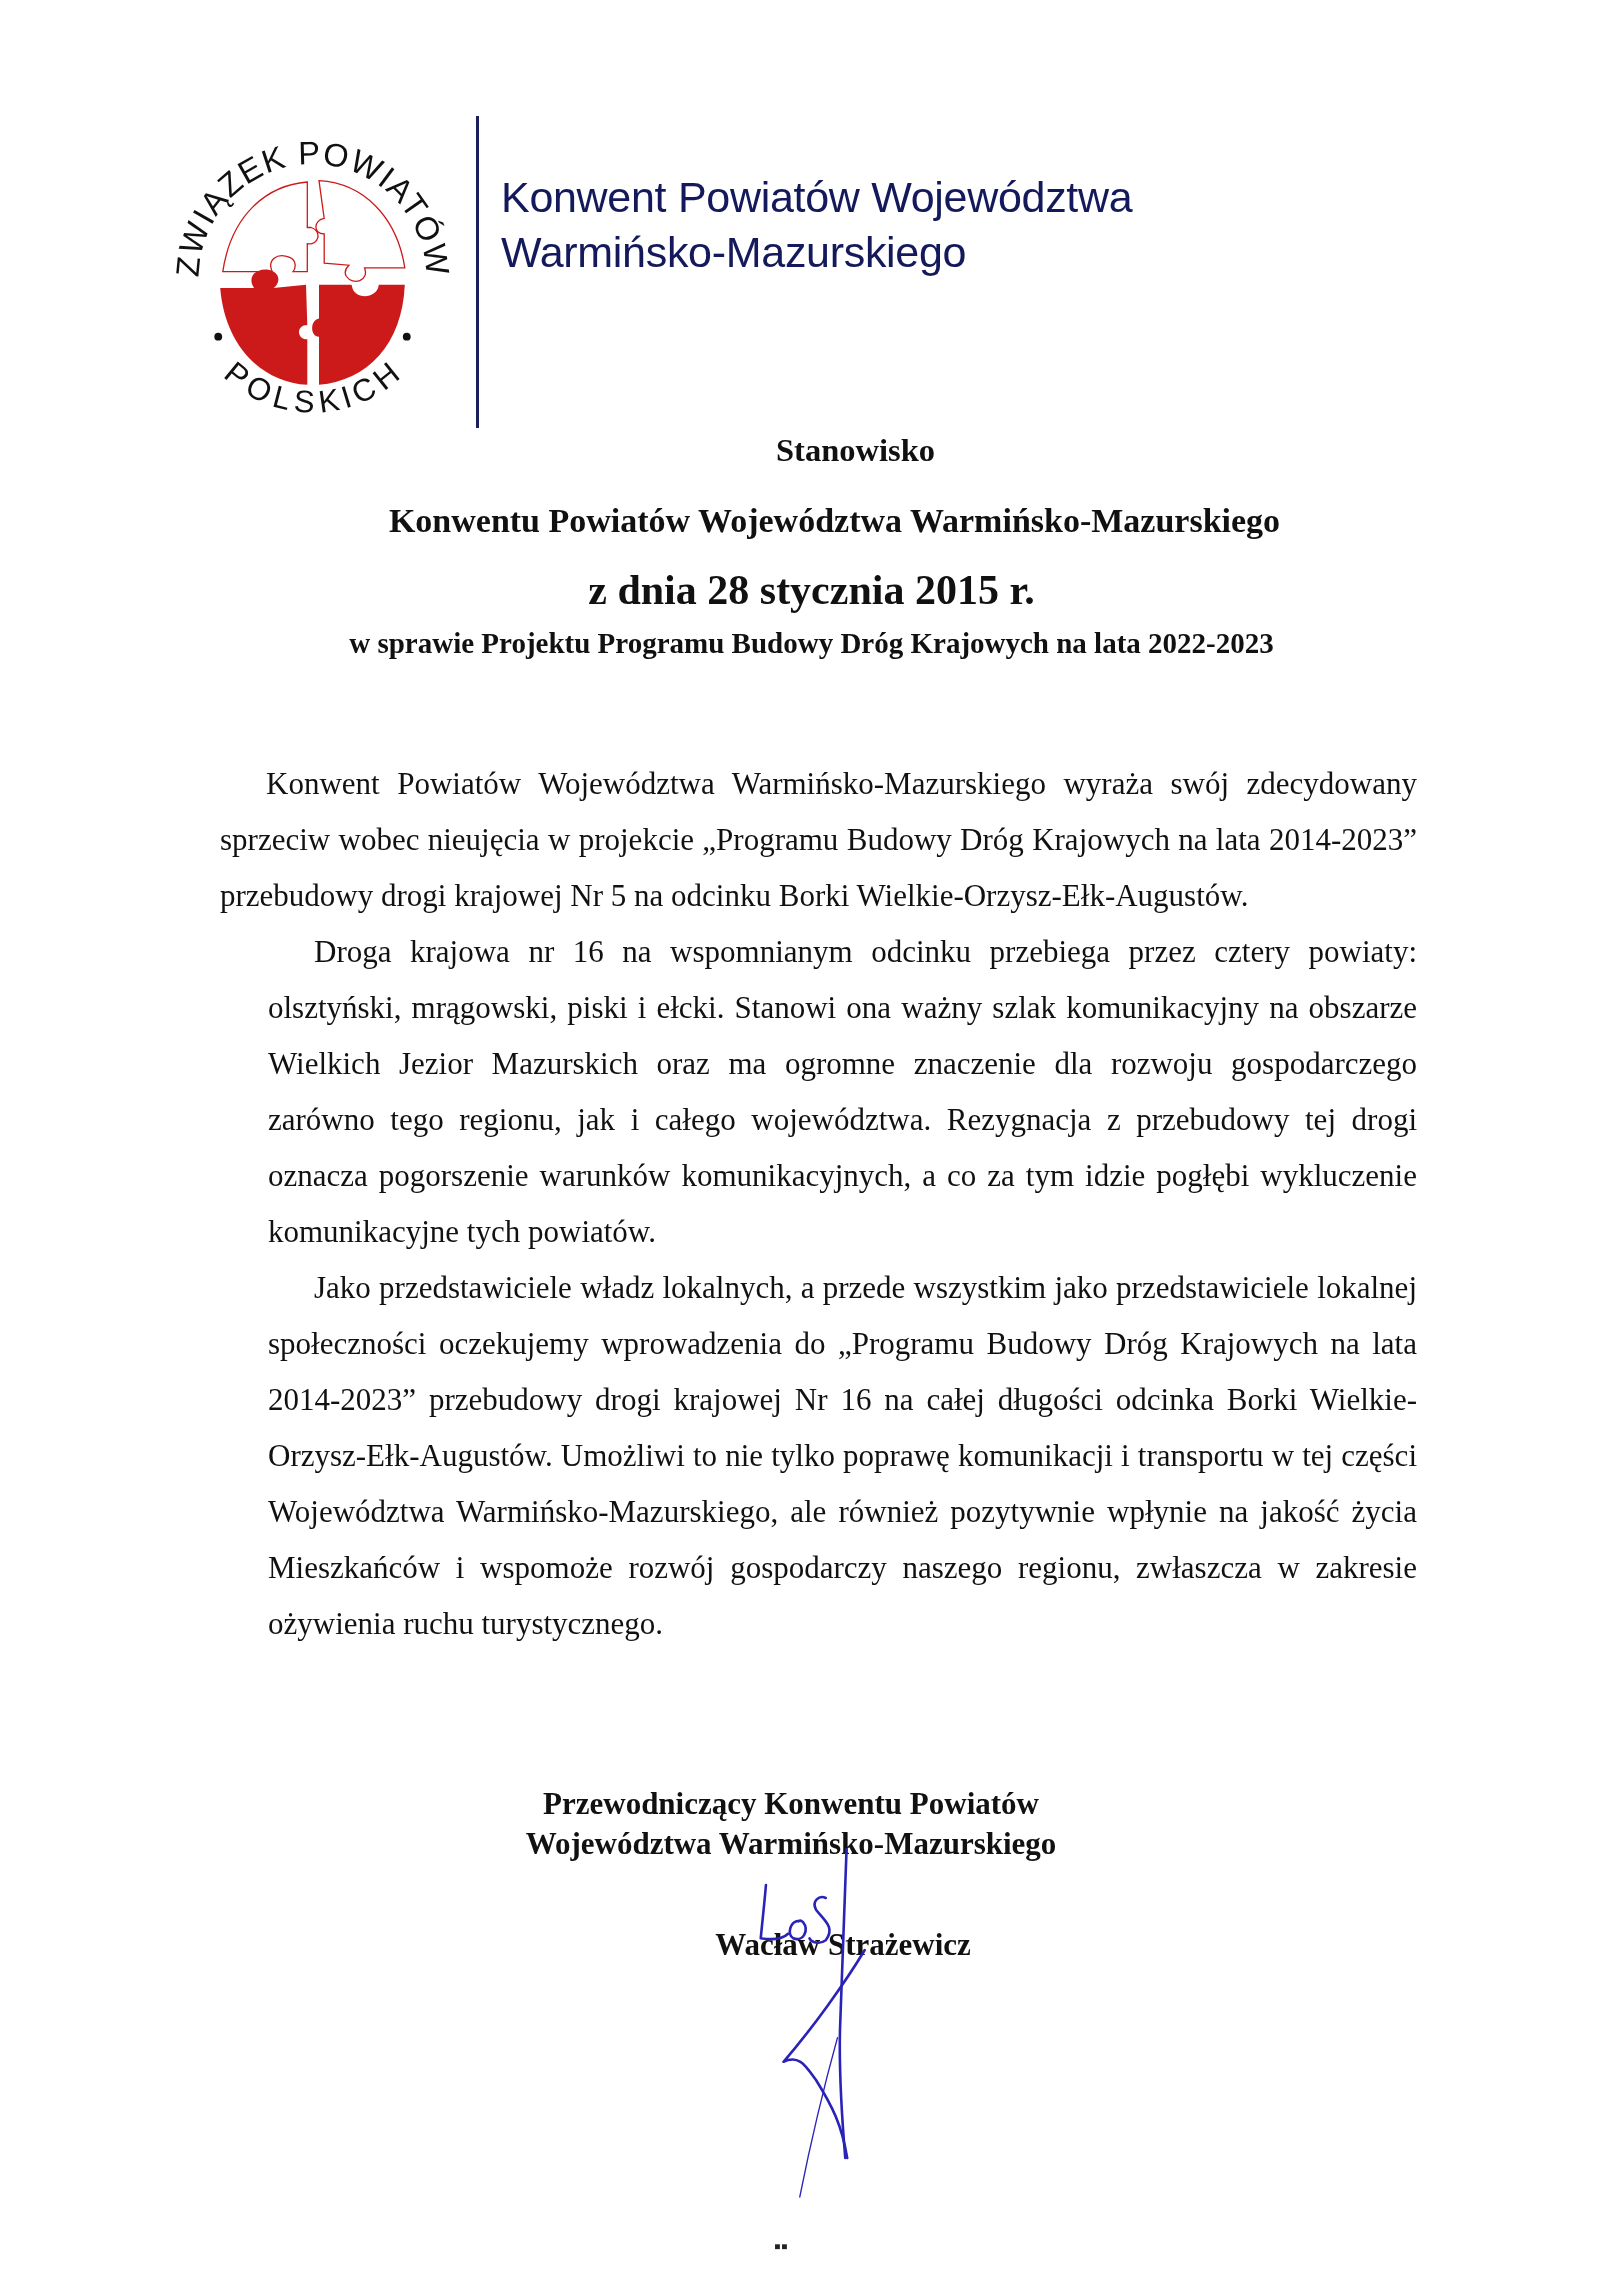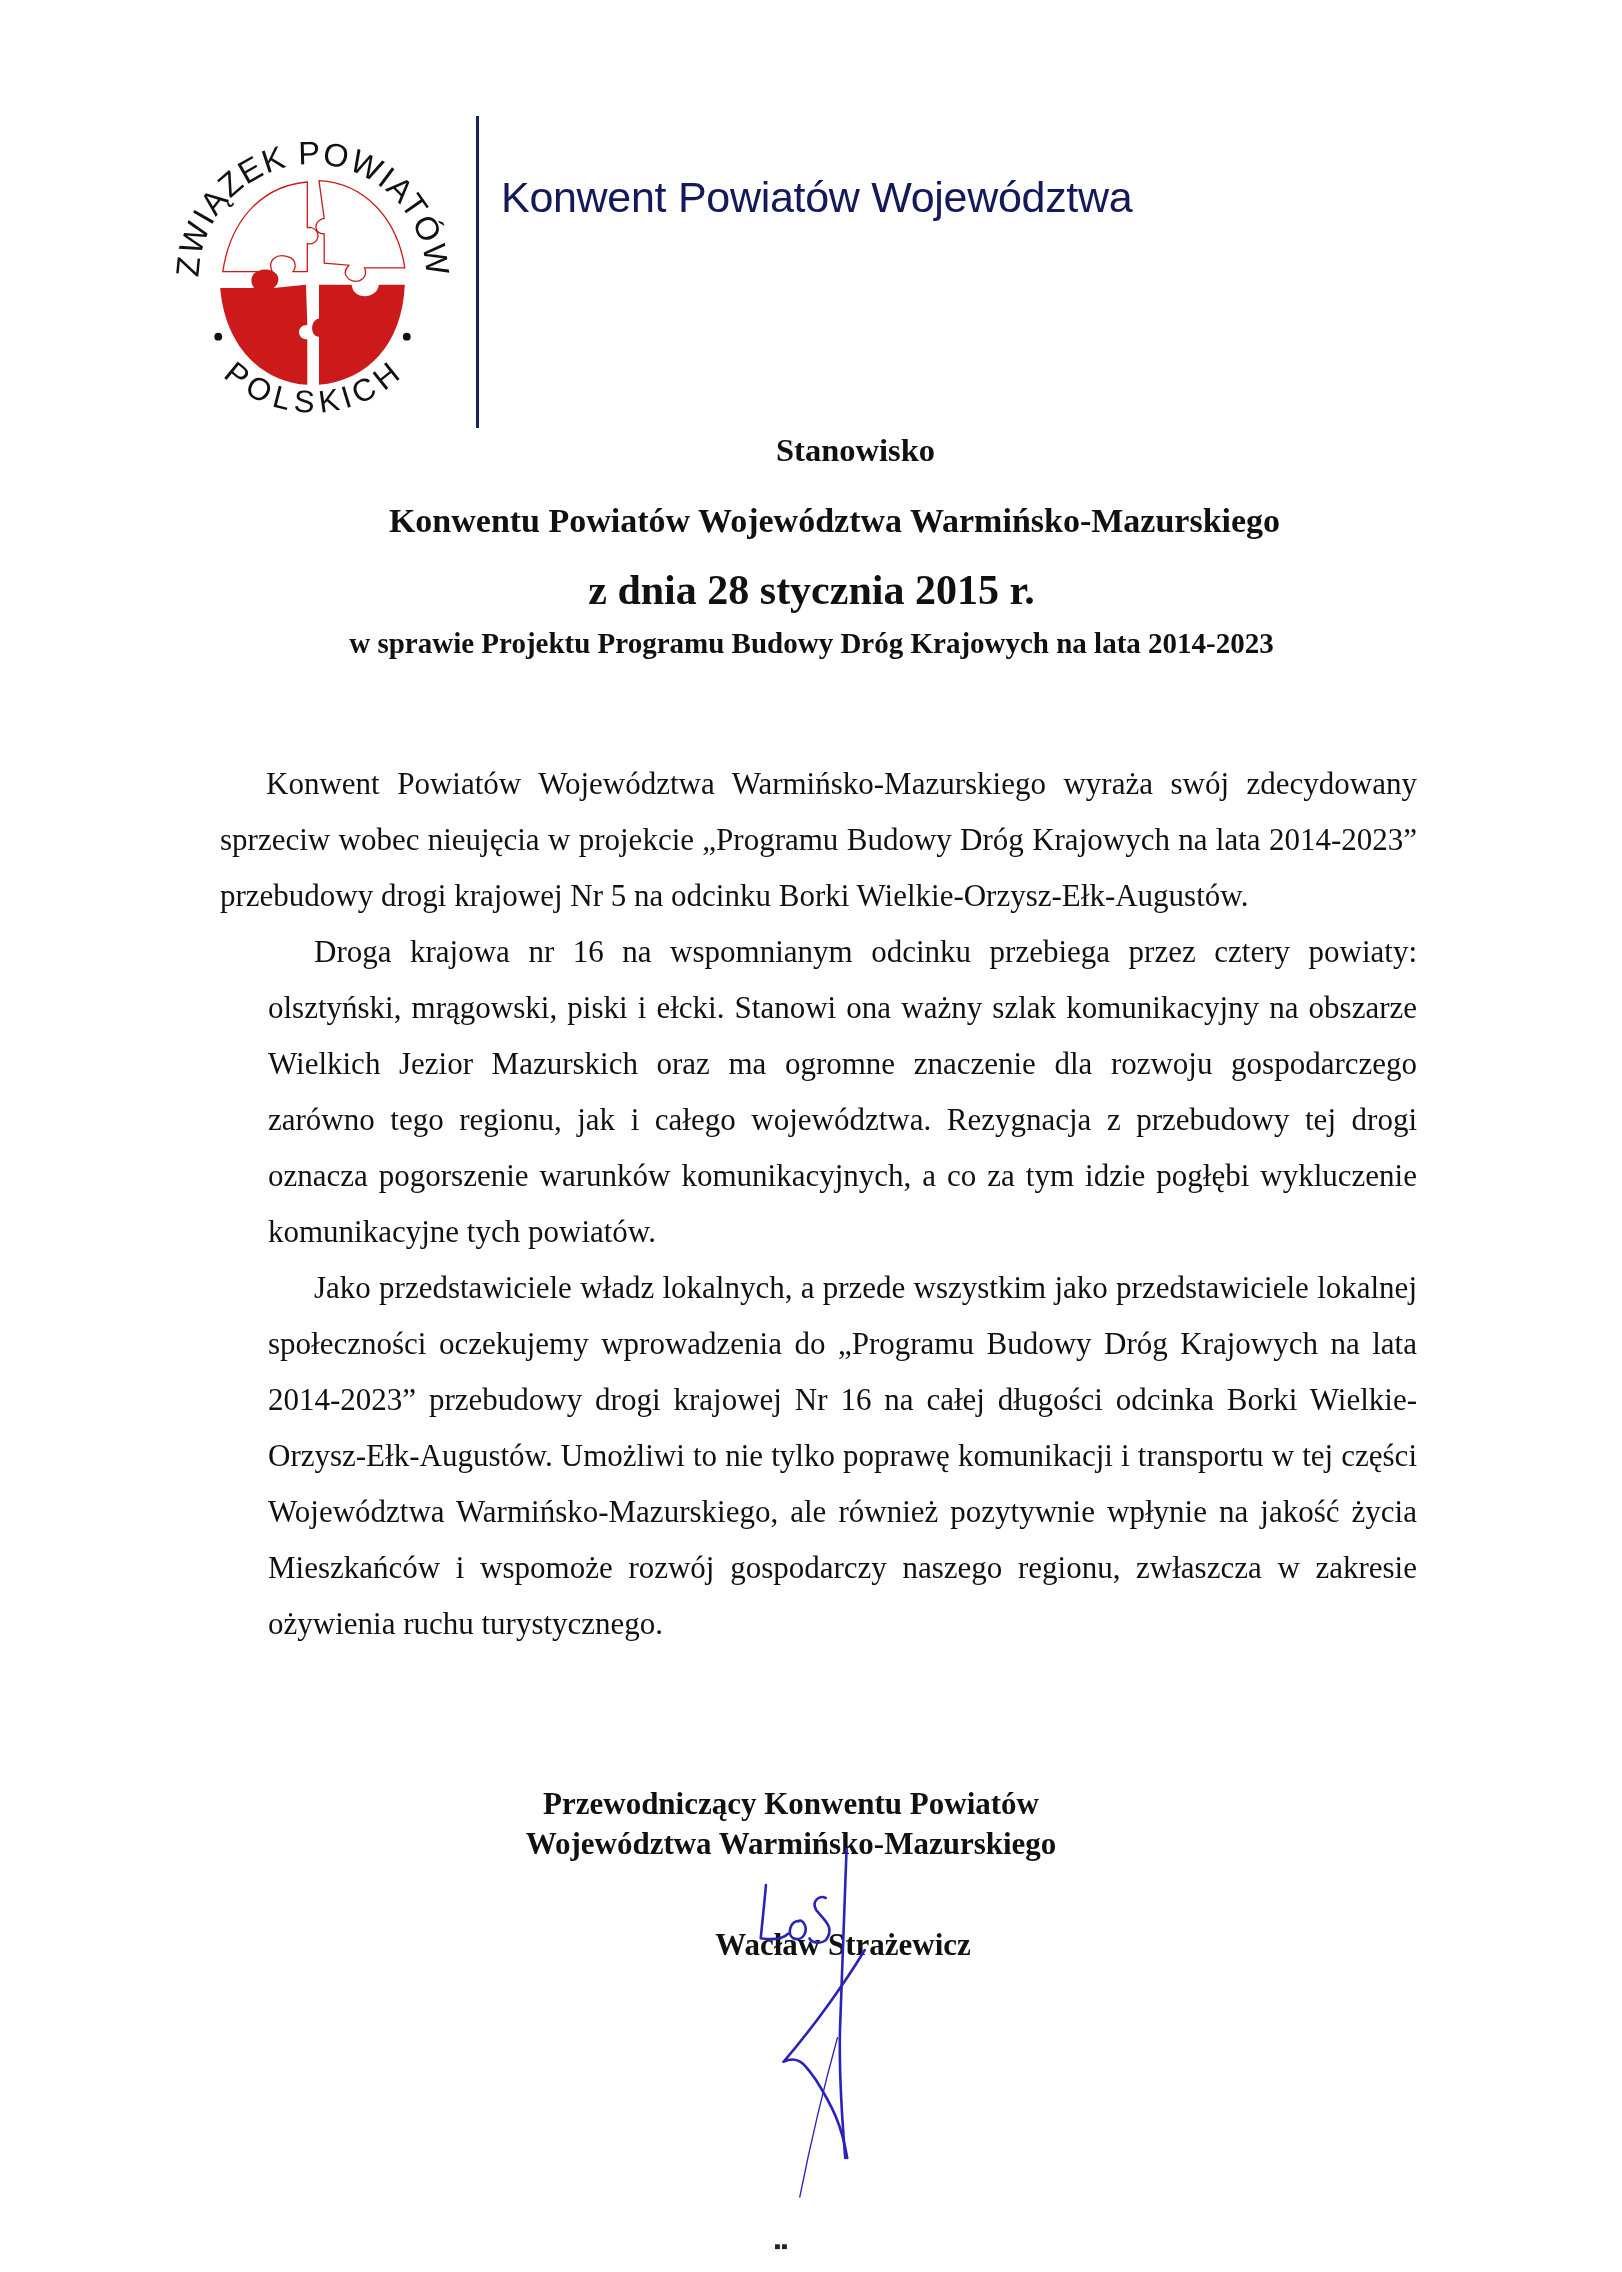--- a/index.html
+++ b/index.html
@@ -62,26 +62,27 @@
       <textPath href="#ringBot" startOffset="50%" text-anchor="middle" dominant-baseline="hanging">POLSKICH</textPath>
     </text>
     <circle cx="85" cy="318" r="6" fill="#111"></circle>
     <circle cx="375" cy="318" r="6" fill="#111"></circle>
   </svg>
 
   <div class="divider"></div>
 
   <div class="org-name">
     <div>Konwent Powiatów Województwa</div>
+    <div>Warmińsko-Mazurskiego</div>
   </div>
 
   <div class="title-block t1">Stanowisko</div>
   <div class="title-block t2">Konwentu Powiatów Województwa Warmińsko-Mazurskiego</div>
   <div class="title-block t3">z dnia 28 stycznia 2015 r.</div>
-  <div class="title-block t4">w sprawie Projektu Programu Budowy Dróg Krajowych na lata 2014-2023</div>
+  <div class="title-block t4">w sprawie Projektu Programu Budowy Dróg Krajowych na lata 2022-2023</div>
 
   <div class="body-text">
     <p>Konwent Powiatów Województwa Warmińsko-Mazurskiego wyraża swój zdecydowany sprzeciw wobec nieujęcia w projekcie „Programu Budowy Dróg Krajowych na lata 2014-2023” przebudowy drogi krajowej Nr 5 na odcinku Borki Wielkie-Orzysz-Ełk-Augustów.</p>
     <p>Droga krajowa nr 16 na wspomnianym odcinku przebiega przez cztery powiaty: olsztyński, mrągowski, piski i ełcki. Stanowi ona ważny szlak komunikacyjny na obszarze Wielkich Jezior Mazurskich oraz ma ogromne znaczenie dla rozwoju gospodarczego zarówno tego regionu, jak i całego województwa. Rezygnacja z przebudowy tej drogi oznacza pogorszenie warunków komunikacyjnych, a co za tym idzie pogłębi wykluczenie komunikacyjne tych powiatów.</p>
     <p>Jako przedstawiciele władz lokalnych, a przede wszystkim jako przedstawiciele lokalnej społeczności oczekujemy wprowadzenia do „Programu Budowy Dróg Krajowych na lata 2014-2023” przebudowy drogi krajowej Nr 16 na całej długości odcinka Borki Wielkie-Orzysz-Ełk-Augustów. Umożliwi to nie tylko poprawę komunikacji i transportu w tej części Województwa Warmińsko-Mazurskiego, ale również pozytywnie wpłynie na jakość życia Mieszkańców i wspomoże rozwój gospodarczy naszego regionu, zwłaszcza w zakresie ożywienia ruchu turystycznego.</p>
   </div>
 
   <div class="sig sig-title">
     <div class="sig-l1">Przewodniczący Konwentu Powiatów</div>
     <div class="sig-l1">Województwa Warmińsko-Mazurskiego</div>

